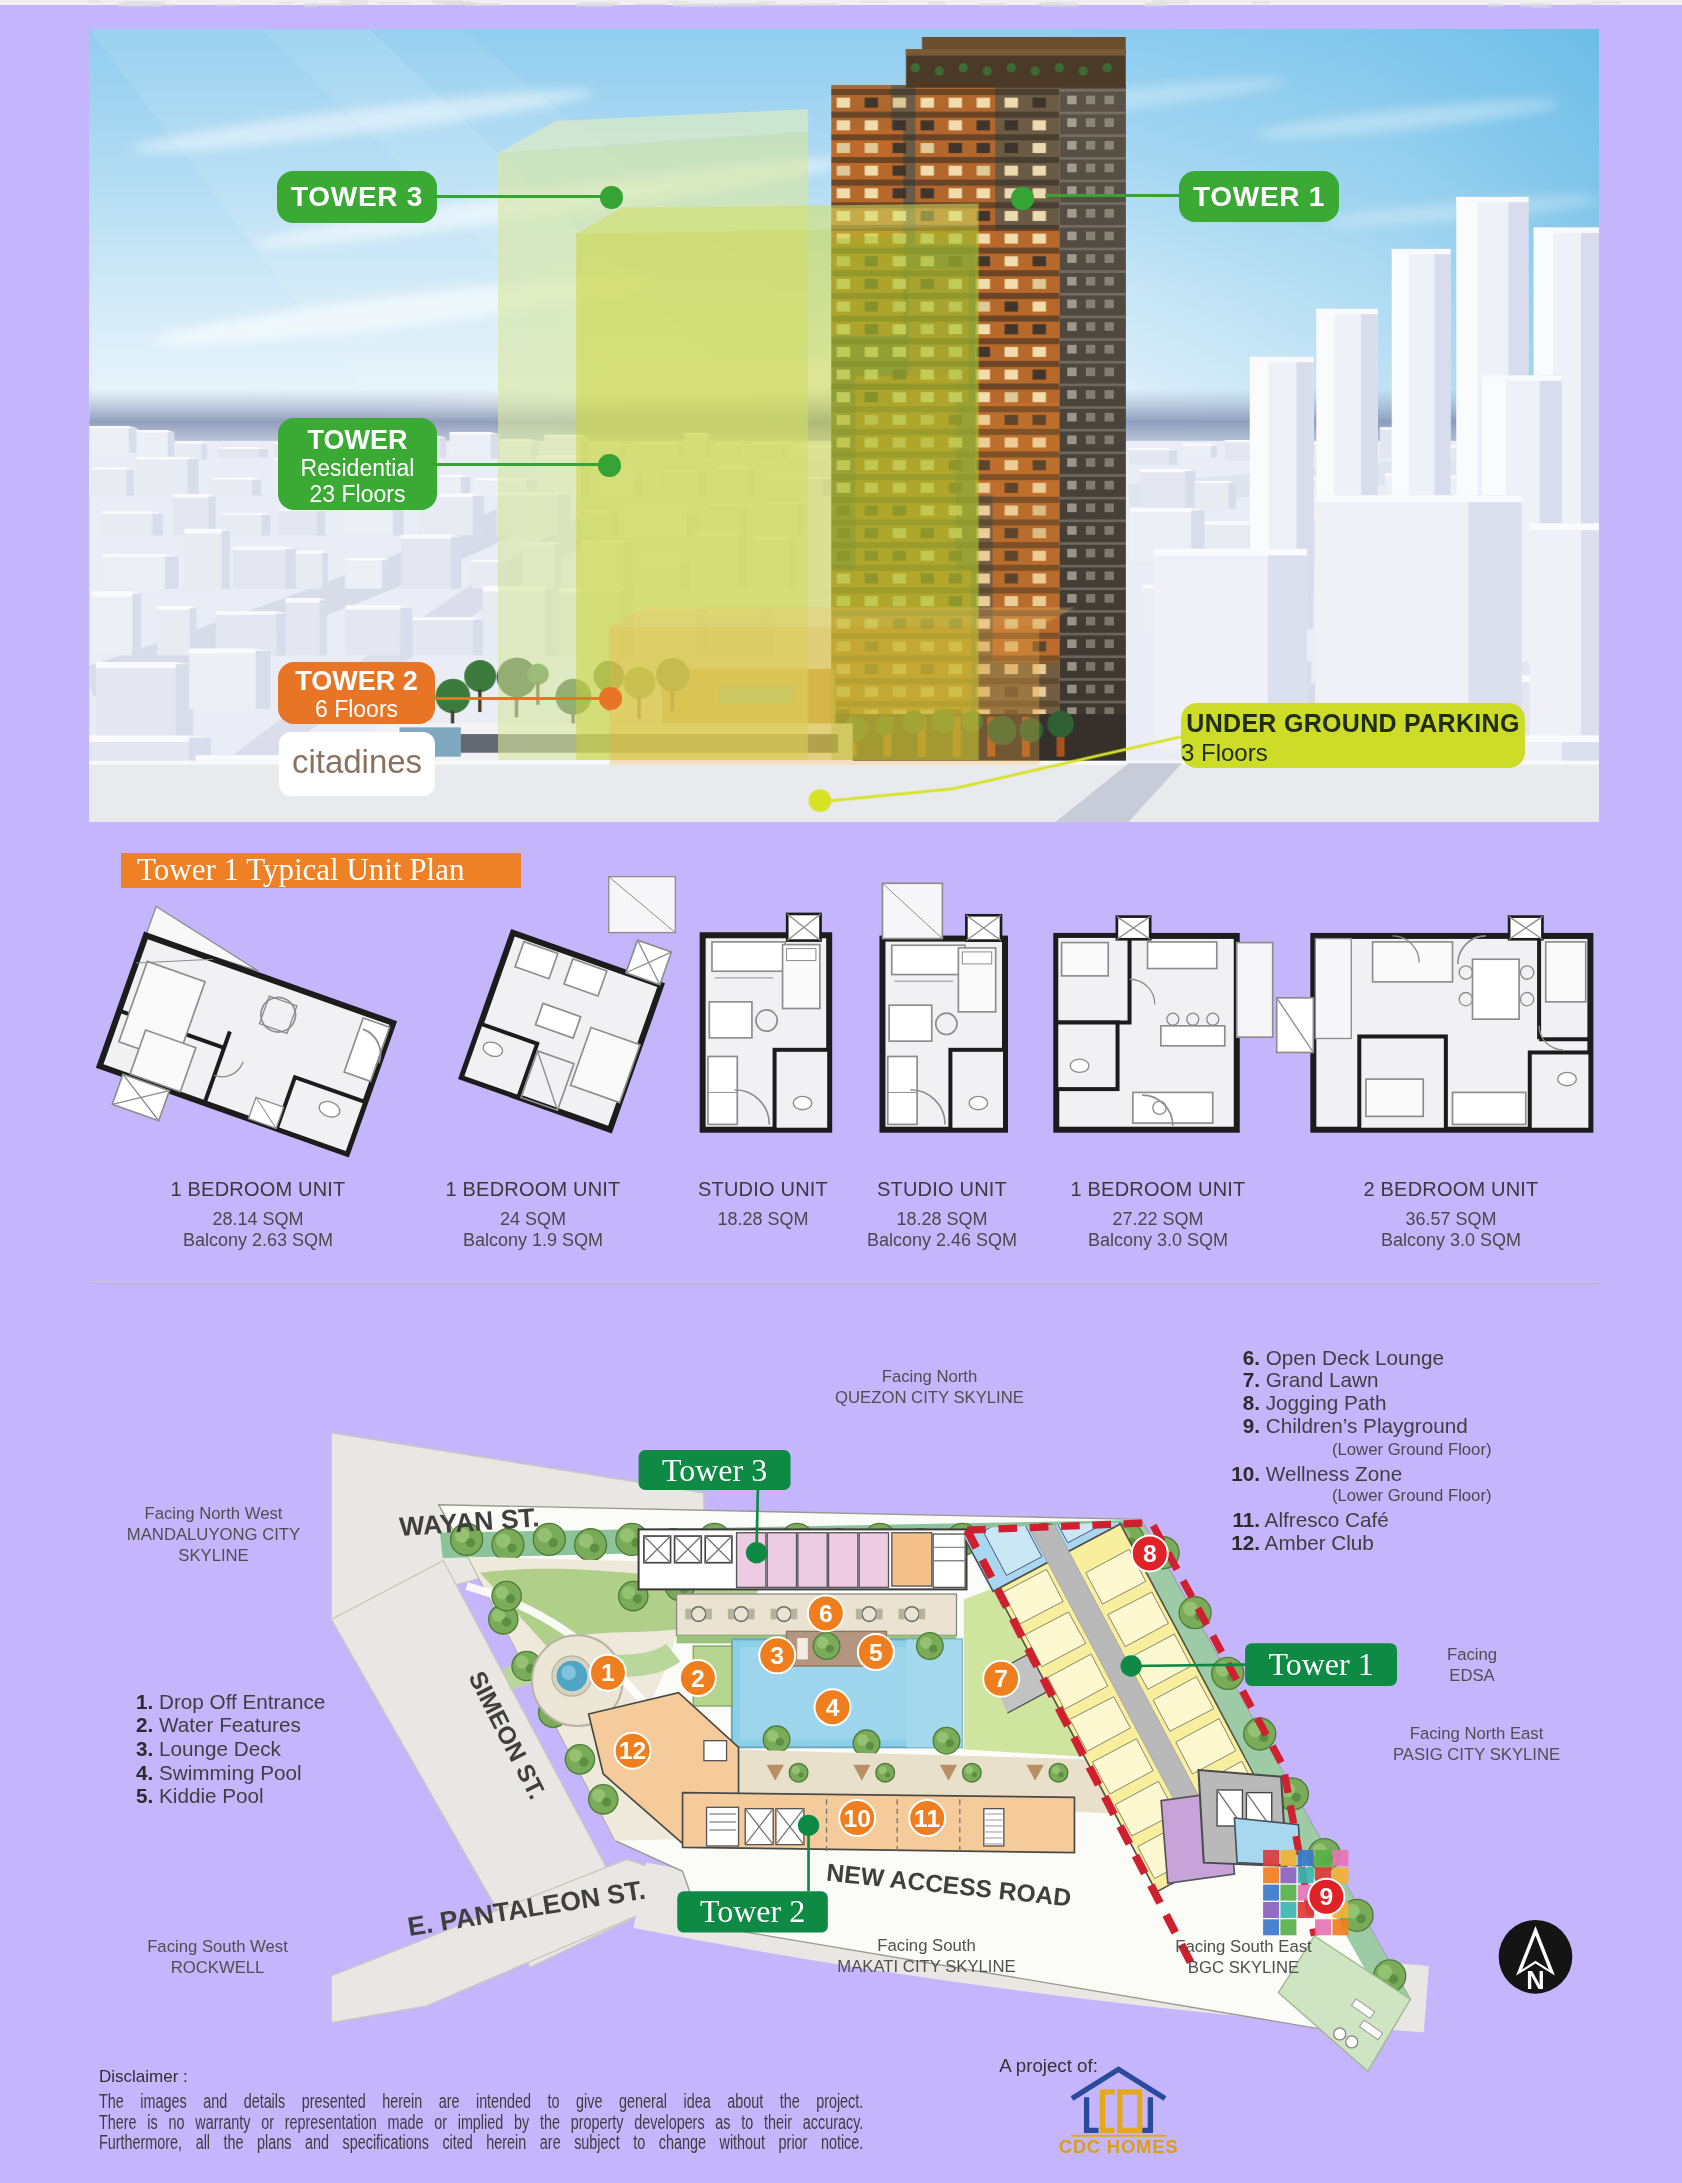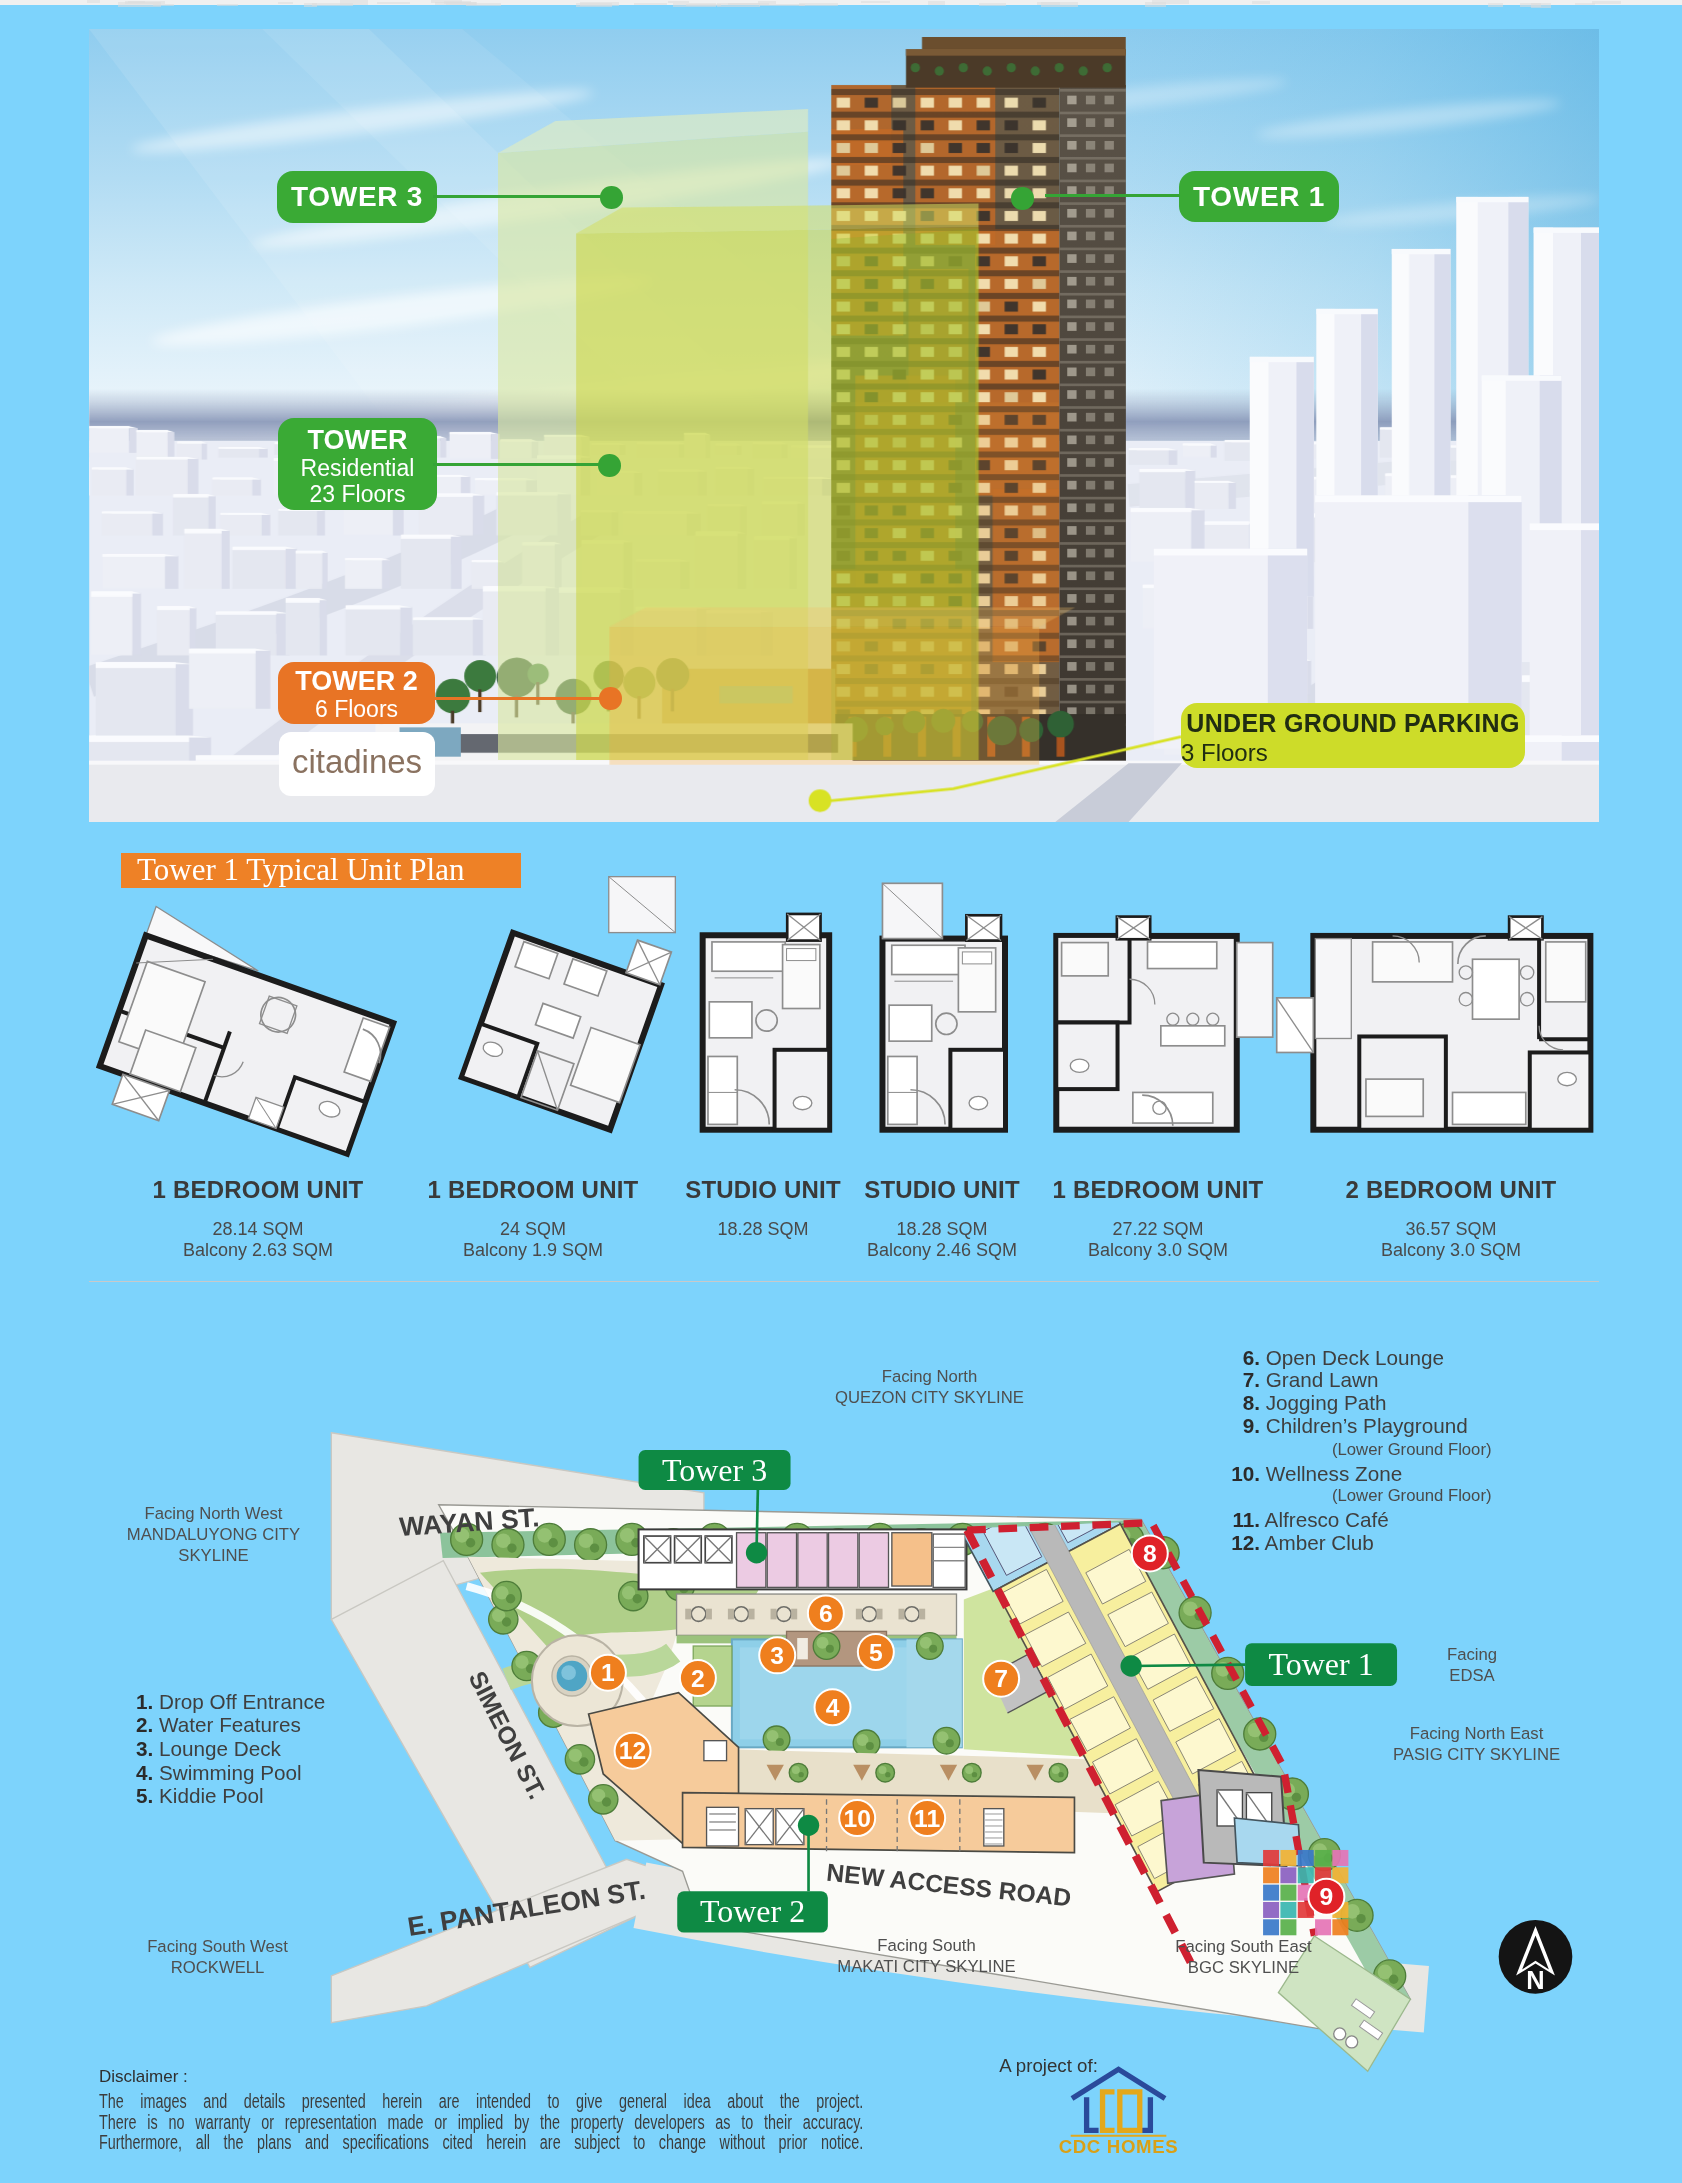--- a/index.html
+++ b/index.html
@@ -1,23 +1,23 @@
 <!DOCTYPE html>
 <html style="font-size:10.7px"><head><meta charset="utf-8"><style>
 *{margin:0;padding:0;box-sizing:border-box}
 body{background:#fff}
-.page{position:relative;width:1683px;height:2183px;background:#7dd3fc;overflow:hidden;
+.page{position:relative;width:1683px;height:2183px;background:#c4b5fd;overflow:hidden;
       font-family:"Liberation Sans",sans-serif}
 .abs{position:absolute}
 .pill{position:absolute;border-radius:16px;color:#fff;text-align:center;
       font-family:"Liberation Sans",sans-serif}
 .gline{position:absolute;height:2.7px;background:#35a435}
 .gdot{position:absolute;border-radius:50%;background:#35a435}
 .cap{position:absolute;text-align:center;color:#4a4a4a;font-size:18px;line-height:21px}
-.capname{font-weight:bold;color:#3a3a3a;font-size:24px;letter-spacing:0.2px;margin-bottom:19px}
+.capname{font-weight:normal;color:#3a3a3a;font-size:20px;letter-spacing:0.2px;margin-bottom:9px}
 .facing{position:absolute;text-align:center;color:#4f4f4f;font-size:16.7px;line-height:21px}
 .lst{position:absolute;color:#3f3f3f;font-size:20.7px;white-space:nowrap}
 .lst b{color:#2b2b2b}
 </style></head><body>
 <div class="page">
 
 <div class="abs" style="left:0;top:0;width:1683px;height:5.3px;background:#f0f0f0"></div>
 <div class="abs" style="left:304px;top:3.3px;width:12.7px;height:3.3px;background:#dcdcdc;opacity:.55"></div>
 <div class="abs" style="left:668px;top:0.7px;width:21px;height:2px;background:#dcdcdc;opacity:.55"></div>
 <div class="abs" style="left:1488px;top:2.7px;width:15.3px;height:4px;background:#dcdcdc;opacity:.55"></div>

